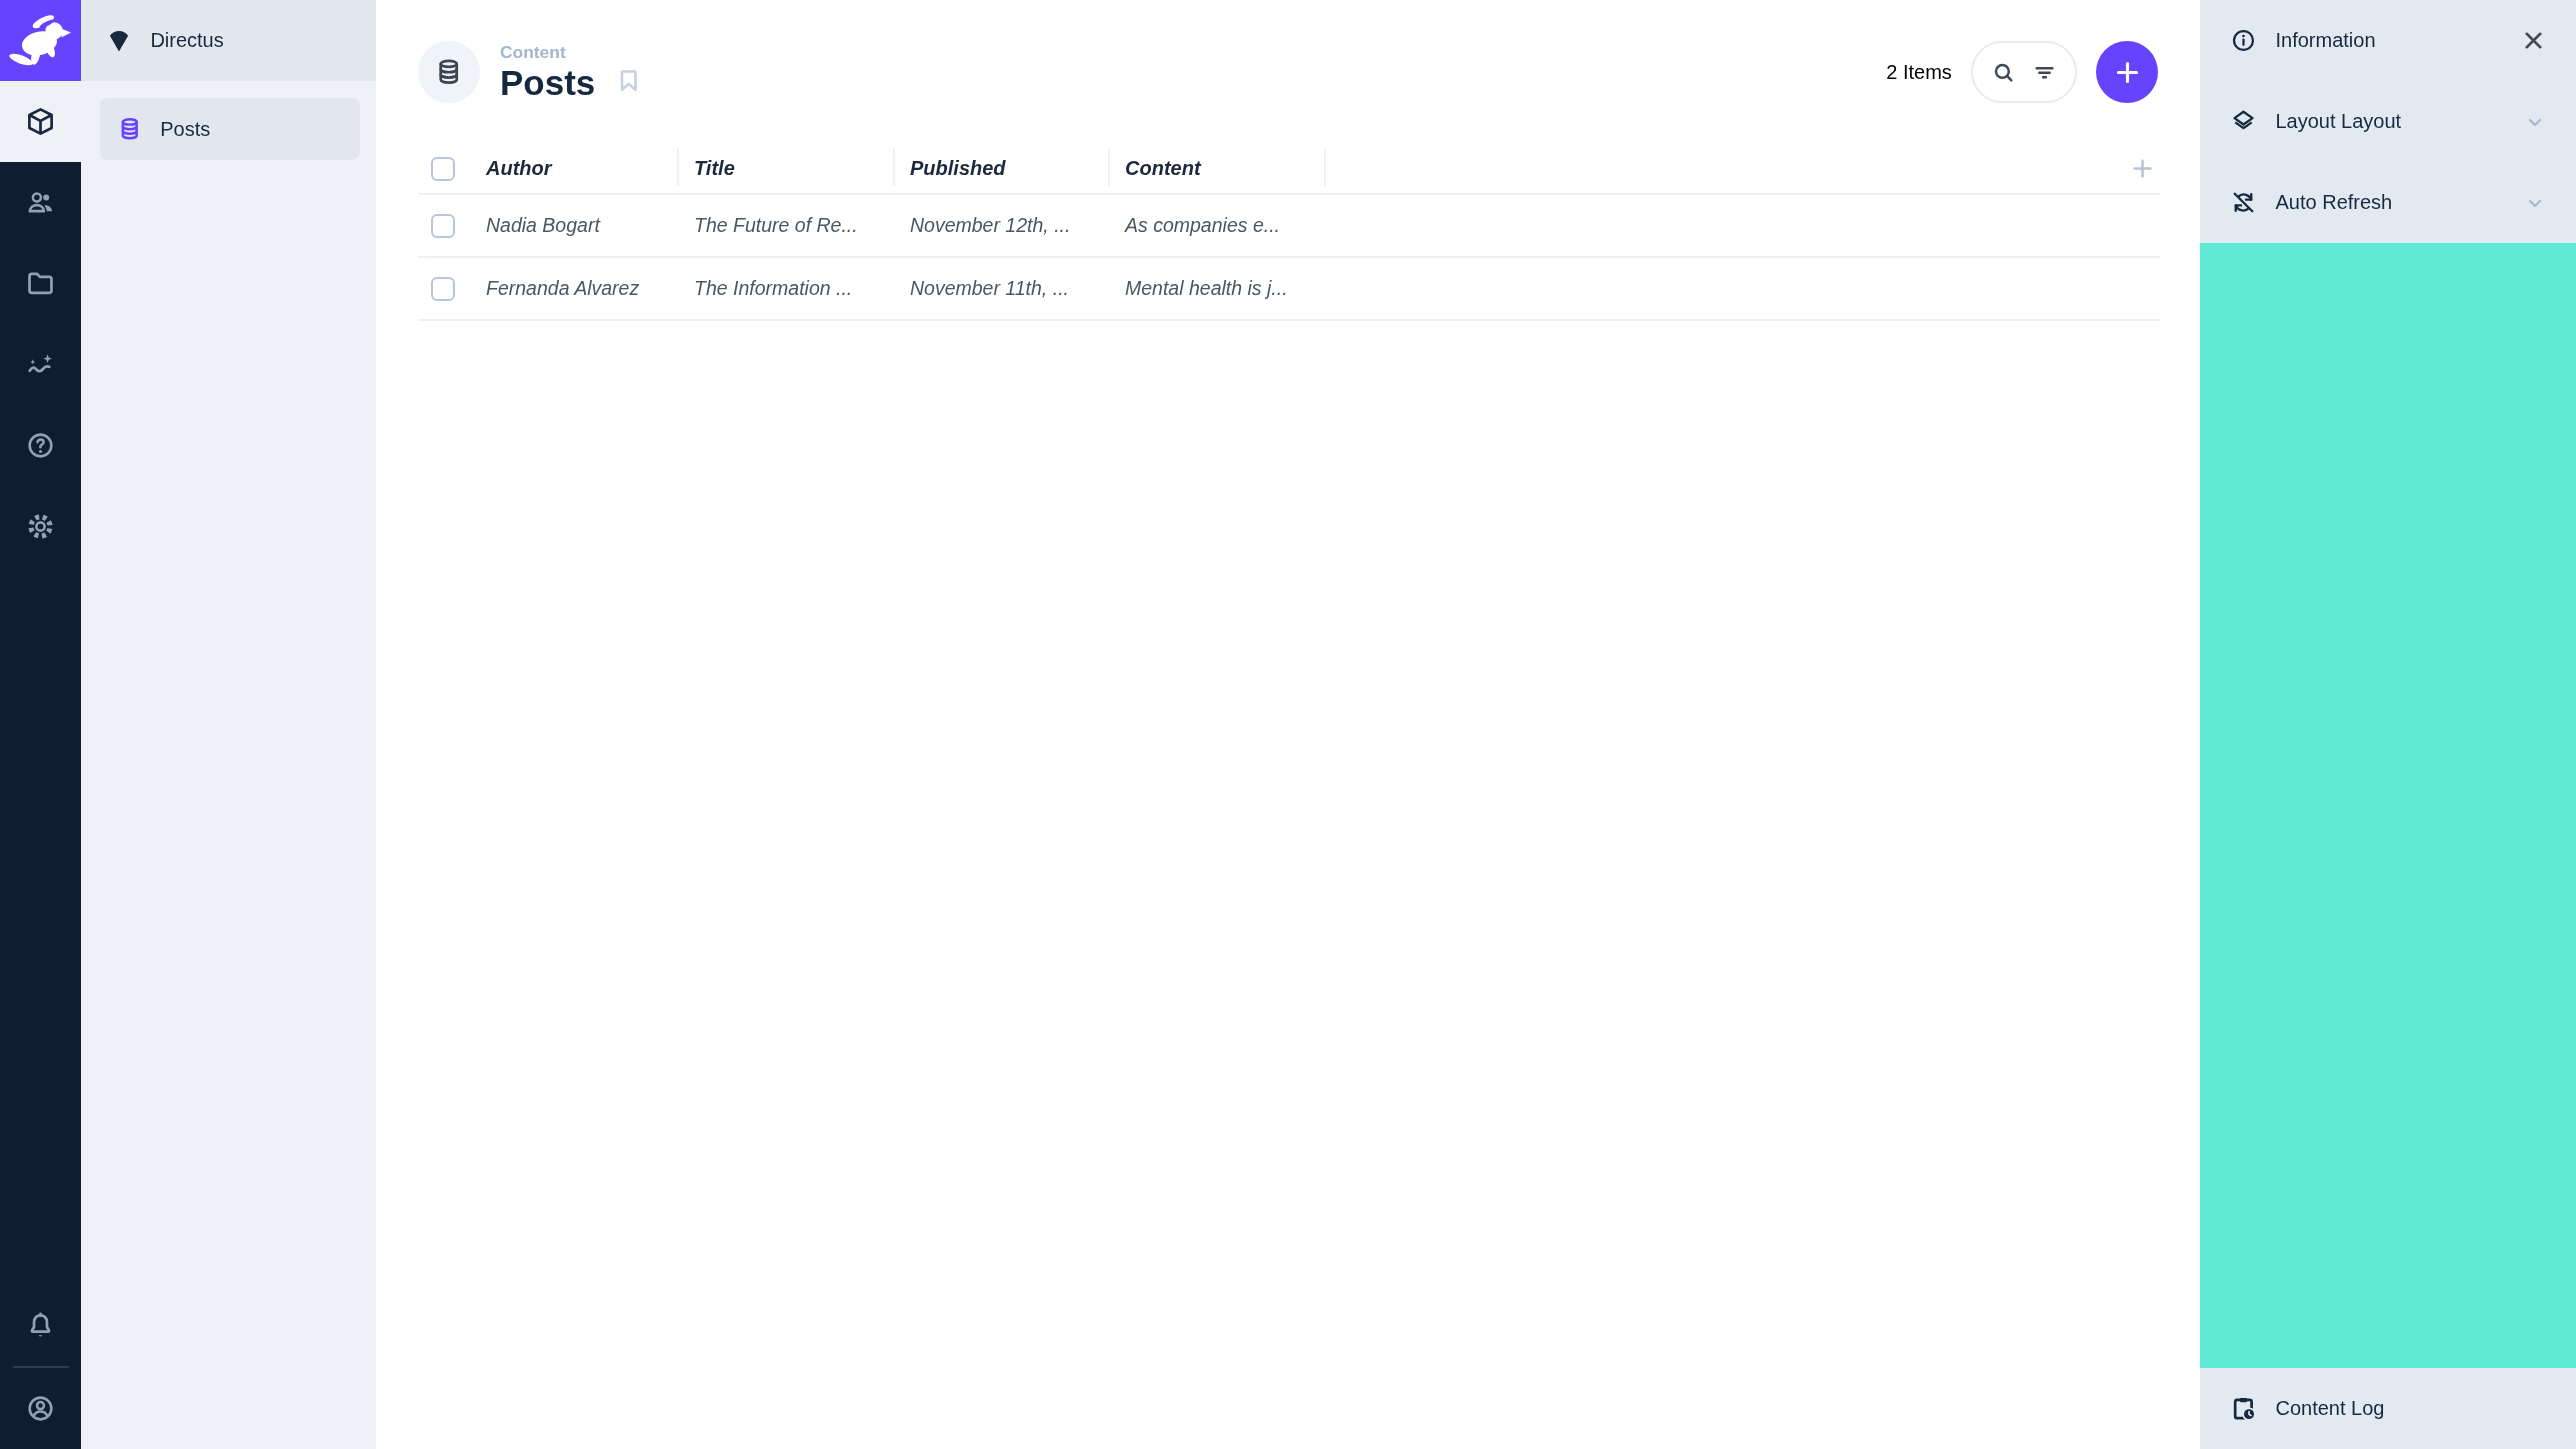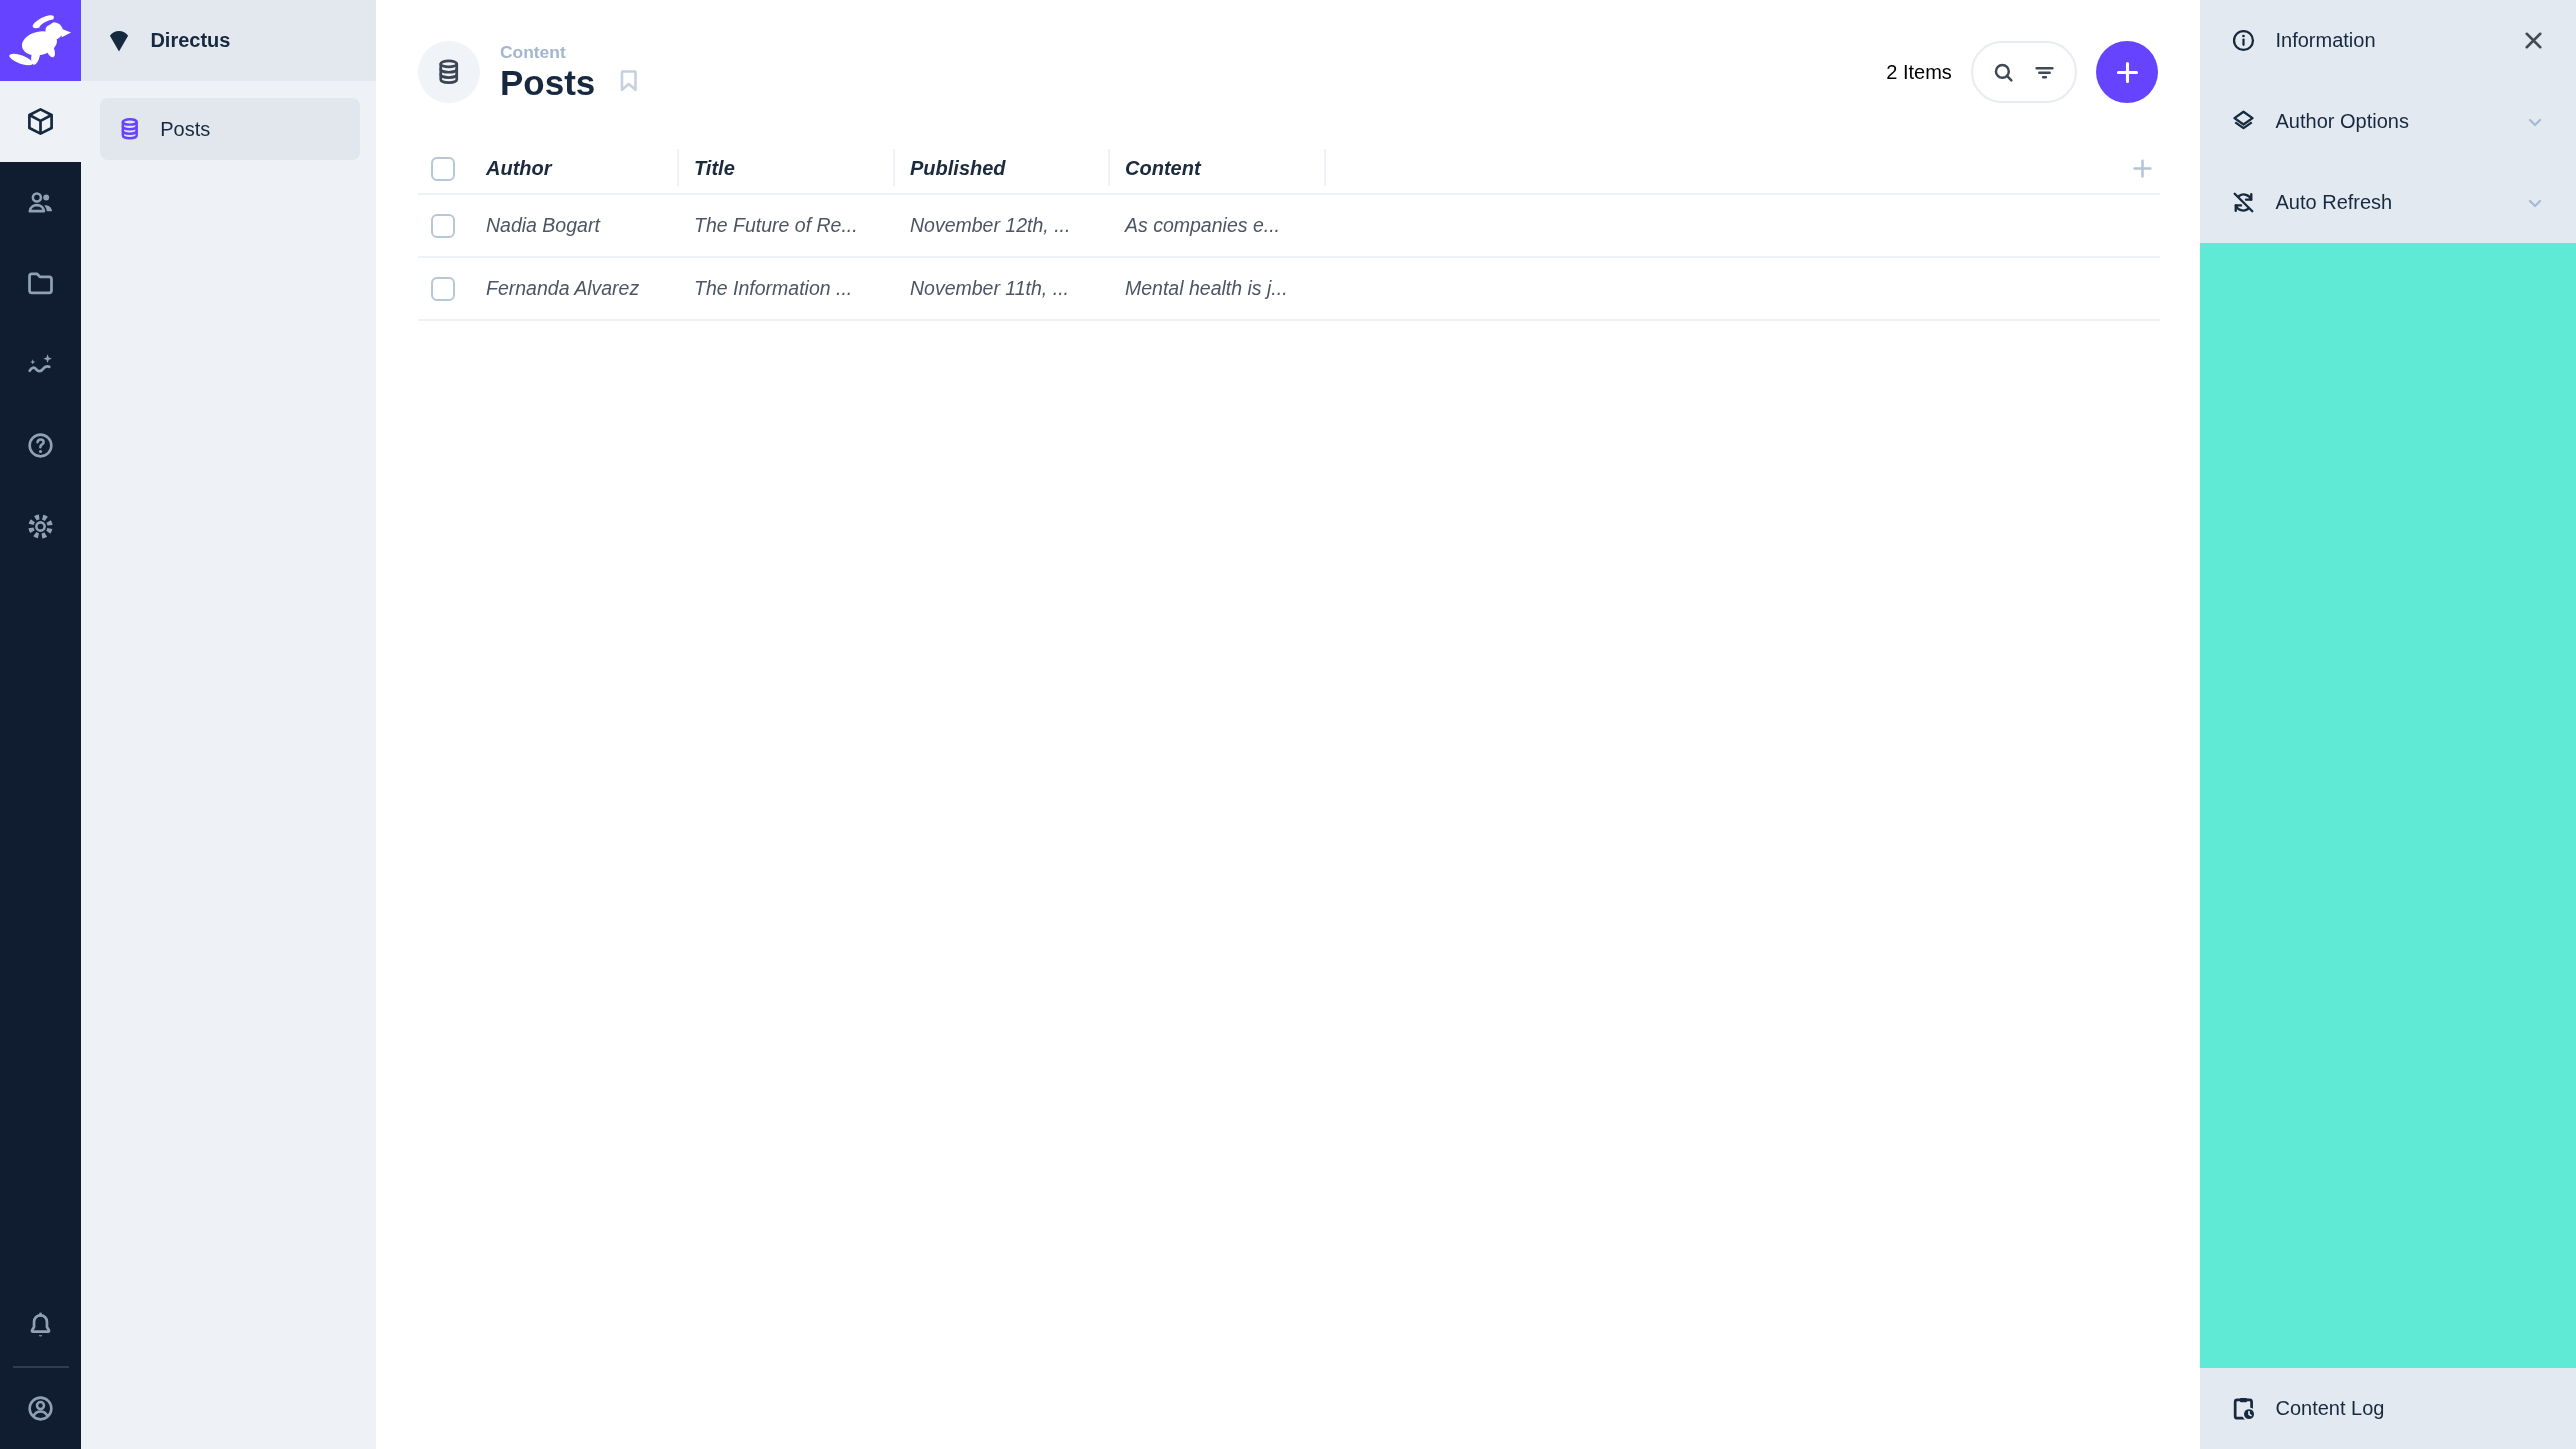--- a/index.html
+++ b/index.html
@@ -14,21 +14,21 @@
   .module-bar { width:81px; background:#101c30; display:flex; flex-direction:column; flex-shrink:0; }
   .logo-tile { width:81px; height:81px; background:#6644ff; display:grid; place-items:center; cursor:pointer; }
   .module-item { width:81px; height:81px; display:grid; place-items:center; color:#90a1b5; cursor:pointer; }
   .module-item.active { background:#eef1f5; color:#16293f; }
   .module-spacer { flex:1; }
   .module-divider { width:56px; height:2px; background:#2c3c53; margin:0 auto; }
 
   
   .nav { width:295px; background:#eef1f5; display:flex; flex-direction:column; flex-shrink:0; }
   .project-header { height:81px; background:#e3e8ef; display:flex; align-items:center; gap:17.4px; padding:0 24px; cursor:pointer; }
-  .project-name { font-size:20px; font-weight:700; color:#16293f; }
+  .project-name { font-size:20px; font-weight:400; color:#16293f; }
   .nav-item { margin:17px 16px 0 19px; height:62px; border-radius:8px; background:#e2e7ee;
               display:flex; align-items:center; gap:17.4px; padding:0 17.4px; cursor:pointer; }
   .nav-item-label { font-size:20px; font-weight:500; color:#16293f; }
 
   
   .main { flex:1; background:#ffffff; display:flex; flex-direction:column; min-width:0; }
   .page-header { height:144px; display:flex; align-items:center; padding:0 42px; flex-shrink:0; }
   .title-icon-circle { width:62px; height:62px; border-radius:50%; background:#f0f3f7; display:grid; place-items:center; color:#3c4653; flex-shrink:0; }
   .title-block { margin-left:20px; }
   .breadcrumb { font-size:17.4px; font-weight:600; color:#a2b6cf; margin-bottom:2.7px; }
@@ -301,21 +301,21 @@
     </span>
   </div>
 
   <div class="sb-row sb-section">
     <span class="sb-icon">
       <svg width="27" height="27" viewBox="0 0 24 24" fill="none" stroke="currentColor" stroke-width="2.1" stroke-linejoin="round">
         <path d="M12 3.4 20 9l-8 5.6L4 9l8-5.6z"></path>
         <path d="M4.7 12.8 12 17.9l7.3-5.1"></path>
       </svg>
     </span>
-    <span class="sb-label">Author Options</span>
+    <span class="sb-label">Layout Layout</span>
     <span class="sb-chevron">
       <svg width="24" height="24" viewBox="0 0 24 24" fill="none" stroke="currentColor" stroke-width="2.4" stroke-linecap="round" stroke-linejoin="round">
         <path d="M7 10l5 5 5-5"></path>
       </svg>
     </span>
   </div>
 
   <div class="sb-row sb-section">
     <span class="sb-icon">
       <svg width="27" height="27" viewBox="0 0 24 24" fill="none" stroke="currentColor" stroke-width="2.1" stroke-linecap="round" stroke-linejoin="round">

